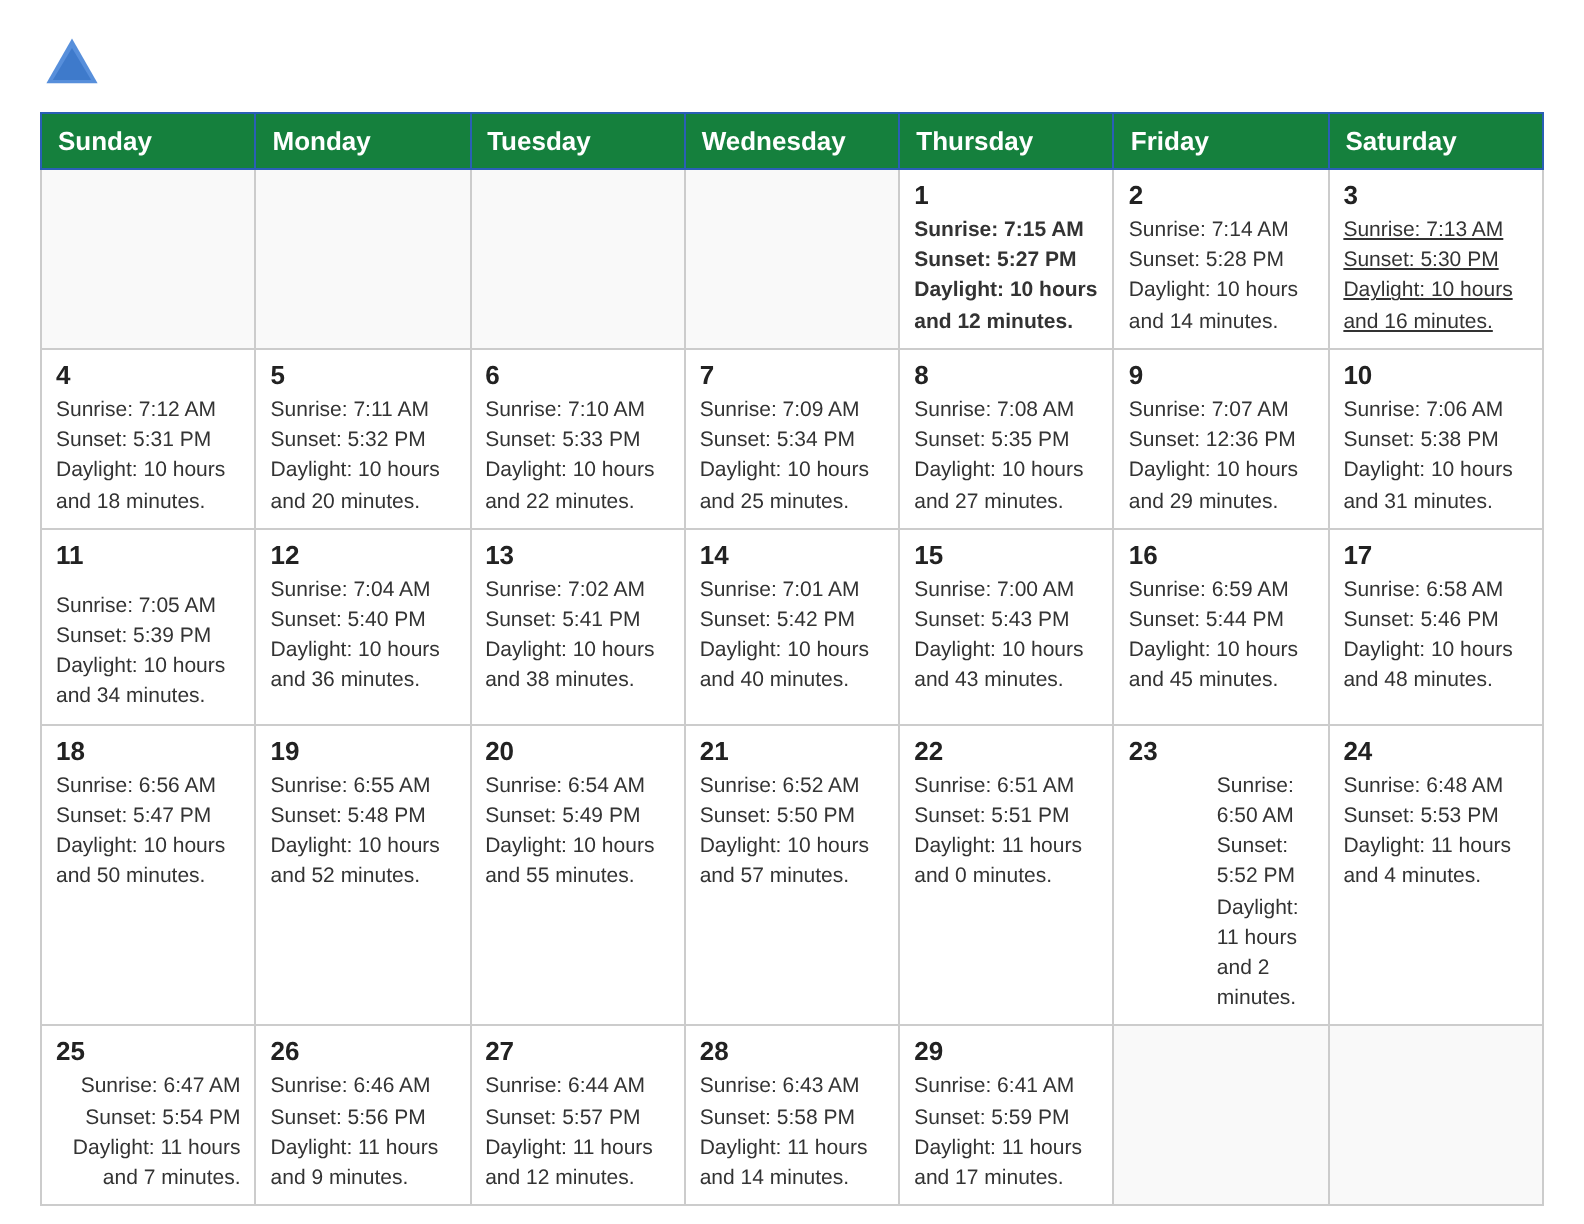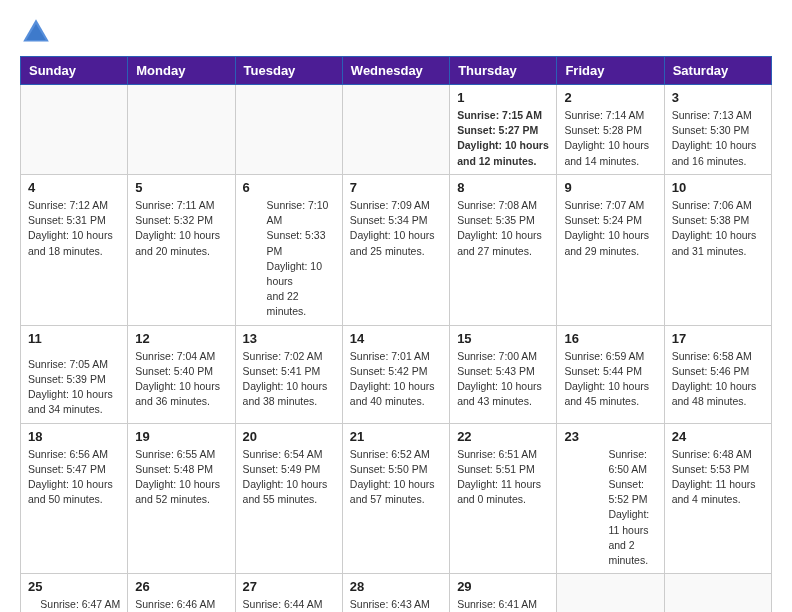--- a/index.html
+++ b/index.html
@@ -47,21 +47,21 @@
       font-size: 16px;
       color: #444;
       margin-top: 2px;
     }
     .calendar {
       width: 100%;
       border-collapse: collapse;
       border: 1px solid #ccc;
     }
     .calendar th {
-      background-color: #4c1d95;
+      background-color: #15803d;
       color: #fff;
       text-align: left;
       padding: 6px 8px;
       font-size: 13px;
       font-weight: bold;
       border: 1px solid #2a5fb5;
     }
     .calendar td {
       border: 1px solid #ccc;
       vertical-align: top;
@@ -134,21 +134,21 @@
         </td>
         <td>
           <div class="day-number">2</div>
           <div class="day-info" style="white-space: pre-line;">Sunrise: 7:14 AM
 Sunset: 5:28 PM
 Daylight: 10 hours
 and 14 minutes.</div>
         </td>
         <td>
           <div class="day-number">3</div>
-          <div class="day-info" style="white-space: pre-line;">Sunrise: 7:13 AM
+          <div class="day-info" style="white-space: pre-line; text-decoration: underline;">Sunrise: 7:13 AM
 Sunset: 5:30 PM
 Daylight: 10 hours
 and 16 minutes.</div>
         </td>
       </tr>
       <tr>
         <td>
           <div class="day-number">4</div>
           <div class="day-info" style="white-space: pre-line;">Sunrise: 7:12 AM
 Sunset: 5:31 PM
@@ -157,21 +157,21 @@
         </td>
         <td>
           <div class="day-number">5</div>
           <div class="day-info" style="white-space: pre-line;">Sunrise: 7:11 AM
 Sunset: 5:32 PM
 Daylight: 10 hours
 and 20 minutes.</div>
         </td>
         <td>
           <div class="day-number">6</div>
-          <div class="day-info" style="white-space: pre-line; margin-left: 24px;">Sunrise: 7:10 AM
+          <div class="day-info" style="white-space: pre-line;">Sunrise: 7:10 AM
 Sunset: 5:33 PM
 Daylight: 10 hours
 and 22 minutes.</div>
         </td>
         <td>
           <div class="day-number">7</div>
           <div class="day-info" style="white-space: pre-line;">Sunrise: 7:09 AM
 Sunset: 5:34 PM
 Daylight: 10 hours
 and 25 minutes.</div>
@@ -179,21 +179,21 @@
         <td>
           <div class="day-number">8</div>
           <div class="day-info" style="white-space: pre-line;">Sunrise: 7:08 AM
 Sunset: 5:35 PM
 Daylight: 10 hours
 and 27 minutes.</div>
         </td>
         <td>
           <div class="day-number">9</div>
           <div class="day-info" style="white-space: pre-line;">Sunrise: 7:07 AM
-Sunset: 5:24 PM
+Sunset: 12:36 PM
 Daylight: 10 hours
 and 29 minutes.</div>
         </td>
         <td>
           <div class="day-number">10</div>
           <div class="day-info" style="white-space: pre-line;">Sunrise: 7:06 AM
 Sunset: 5:38 PM
 Daylight: 10 hours
 and 31 minutes.</div>
         </td>

